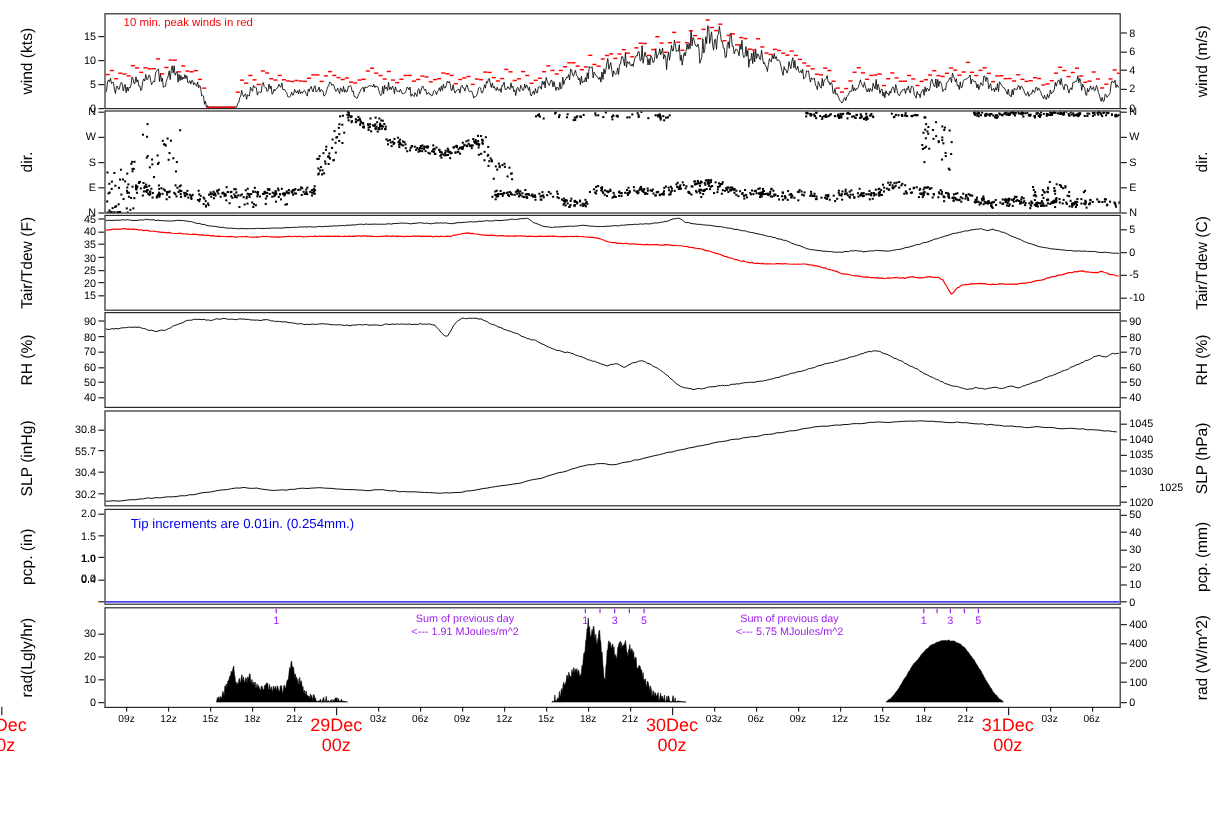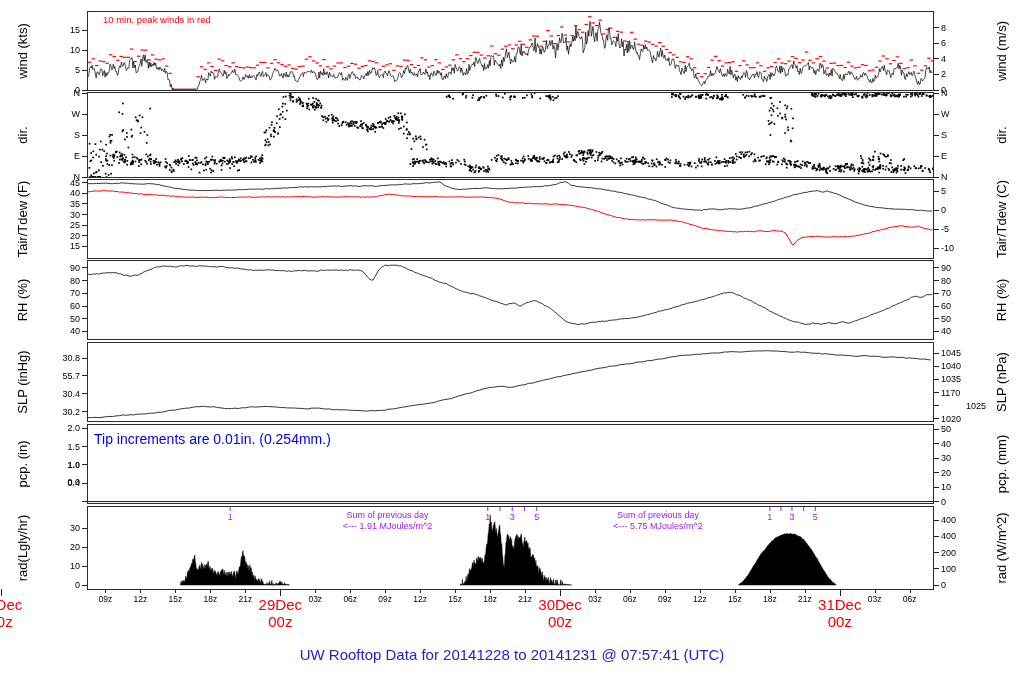--- a/index.html
+++ b/index.html
@@ -10,21 +10,21 @@
   .ylab{position:absolute;font-size:13px;color:#000;white-space:nowrap;}
   .ylab-left{left:22px;transform:translate(-50%,-50%) rotate(-90deg);}
   .ylab-right{left:1001px;transform:translate(-50%,-50%) rotate(-90deg);}
   .ticklab{position:absolute;font-size:9px;color:#000;line-height:10px;}
   .ticklab.left{left:38px;width:42px;text-align:right;}
   .ticklab.right{left:941px;width:46px;text-align:left;}
   .tickmark{position:absolute;background:#222;}
   .xlab{position:absolute;font-size:8.5px;color:#000;width:34px;text-align:center;}
   .daylab{position:absolute;font-size:15px;color:#ff0000;width:80px;text-align:center;line-height:17px;}
   .note-red{position:absolute;left:103px;top:14px;font-size:9.5px;color:#ff0000;}
-  .note-blue{position:absolute;left:94px;top:431px;font-size:14px;color:#0000ee;}
+  .note-blue{position:absolute;left:109px;top:431px;font-size:11px;color:#0000ee;}
   .sumblock{position:absolute;top:510px;font-size:9px;color:#a020f0;text-align:center;
             transform:translateX(-50%);line-height:11px;white-space:nowrap;}
   #title{position:absolute;left:0;right:0;top:646px;text-align:center;font-size:15px;color:#2222cc;}
 </style>
 </head>
 <body>
 
 <div id="figure">
 
   <div class="ylab ylab-left" style="top:51px">wind (kts)</div>
@@ -2101,21 +2101,21 @@
       <div class="ticklab left" style="top: 388.811px;">30.4</div>
       <div class="tickmark" style="left: 82px; top: 375.483px; width: 5px; height: 1px;"></div>
       <div class="ticklab left" style="top: 370.983px;">55.7</div>
       <div class="tickmark" style="left: 82px; top: 357.654px; width: 5px; height: 1px;"></div>
       <div class="ticklab left" style="top: 353.154px;">30.8</div>
       <div class="tickmark" style="left: 934px; top: 418.392px; width: 5px; height: 1px;"></div>
       <div class="ticklab right" style="top: 413.892px;">1020</div>
       <div class="tickmark" style="left: 934px; top: 405.216px; width: 5px; height: 1px;"></div>
       <div class="ticklab right" style="top: 400.716px; margin-left: 25px;">1025</div>
       <div class="tickmark" style="left: 934px; top: 392.041px; width: 5px; height: 1px;"></div>
-      <div class="ticklab right" style="top: 387.541px;">1170</div>
+      <div class="ticklab right" style="top: 387.541px;">1030</div>
       <div class="tickmark" style="left: 934px; top: 378.865px; width: 5px; height: 1px;"></div>
       <div class="ticklab right" style="top: 374.365px;">1035</div>
       <div class="tickmark" style="left: 934px; top: 365.689px; width: 5px; height: 1px;"></div>
       <div class="ticklab right" style="top: 361.189px;">1040</div>
       <div class="tickmark" style="left: 934px; top: 352.514px; width: 5px; height: 1px;"></div>
       <div class="ticklab right" style="top: 348.014px;">1045</div>
       <div class="tickmark" style="left: 82px; top: 501.035px; width: 5px; height: 1px;"></div>
       <div class="ticklab left" style="top: 477px;">0.0</div>
       <div class="tickmark" style="left: 82px; top: 482.725px; width: 5px; height: 1px;"></div>
       <div class="ticklab left" style="top: 478.225px;">0.4</div>
@@ -2224,14 +2224,13 @@
 
   <div class="sumblock" id="sum0" style="left: 387.538px;">
     <div>Sum of previous day</div>
     <div>&lt;--- 1.91  MJoules/m^2</div>
   </div>
   <div class="sumblock" id="sum1" style="left: 657.938px;">
     <div>Sum of previous day</div>
     <div>&lt;--- 5.75  MJoules/m^2</div>
   </div>
 
-  <div id="title">UW Rooftop Data for 20141228  to  20141231 @ 07:57:41  (UTC)</div>
 </div>
 
 </body></html>

